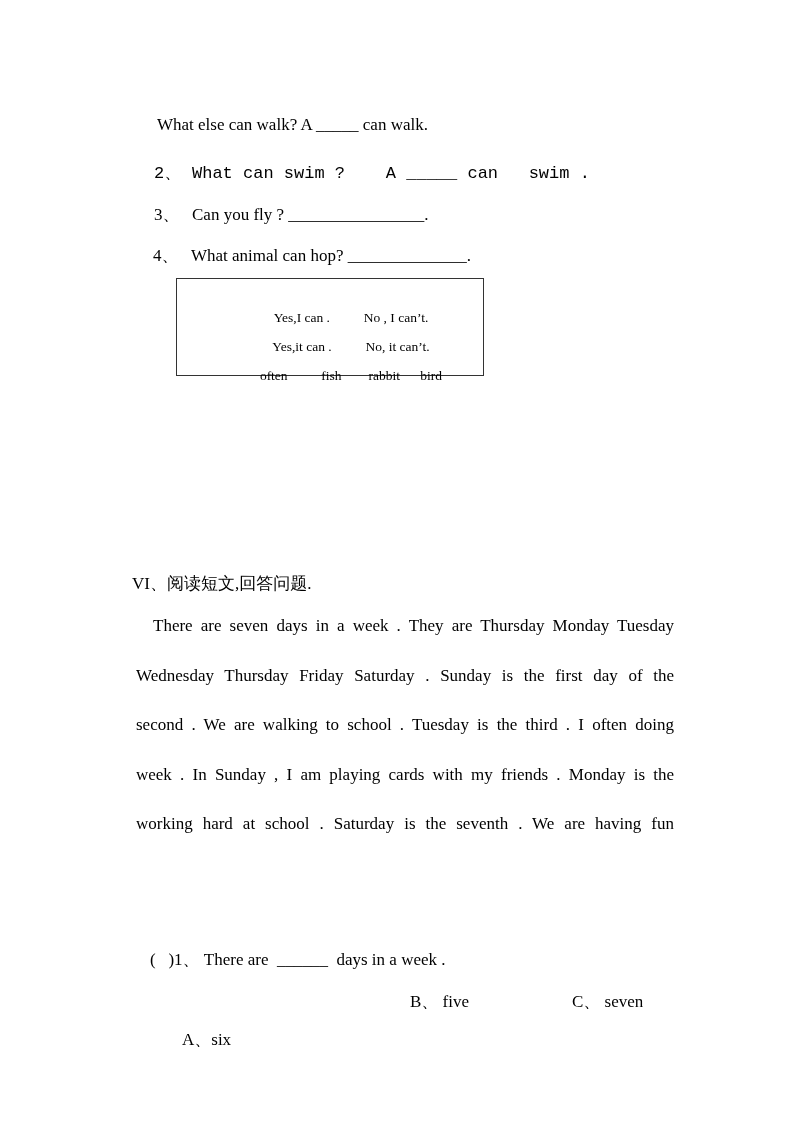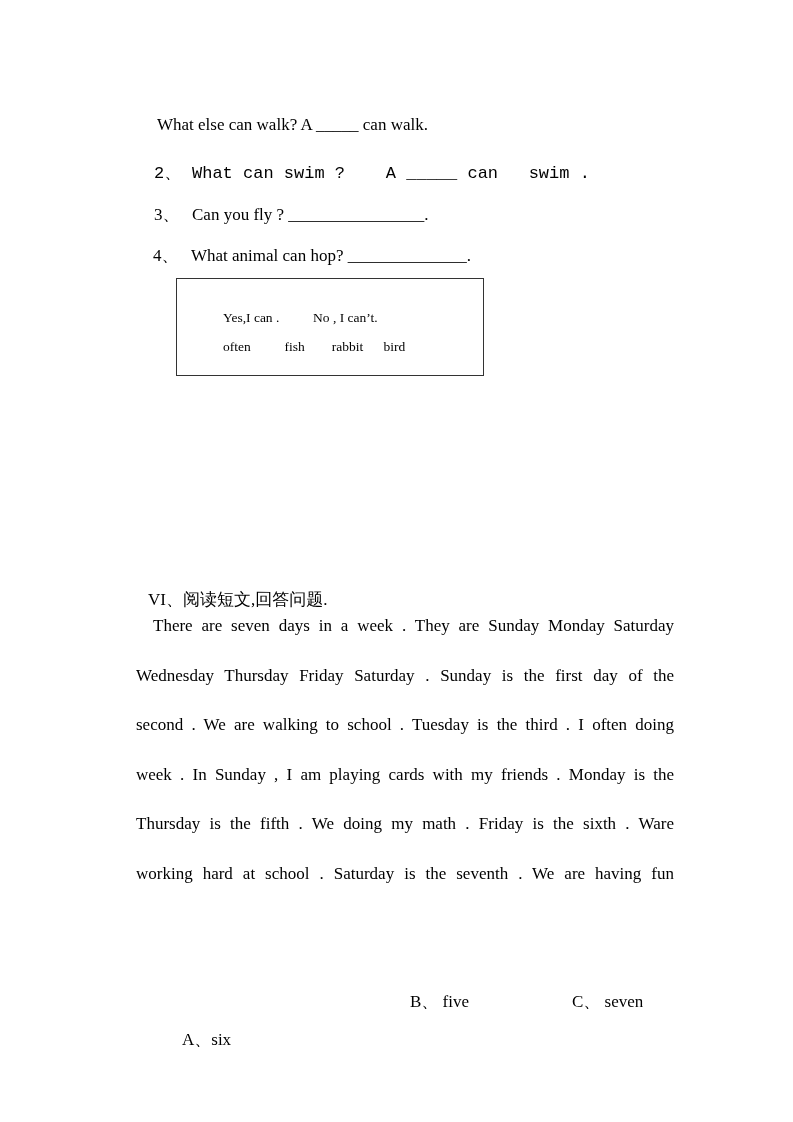--- a/index.html
+++ b/index.html
@@ -21,21 +21,21 @@
     position: absolute;
     left: 168px;
     top: 270px;
     width: 308px;
     height: 98px;
     border: 1px solid #333333;
     padding: 24px 0 0 42px;
     font-size: 13.5px;
     line-height: 21px;
   }
-  .box-line { white-space: pre; }
+  .box-line { white-space: pre; text-align: center; }
   .passage {
     position: absolute;
     left: 120px;
     top: 589px;
     width: 554px;
     line-height: 41.5px;
   }
   .pline {
     text-align: justify;
     text-align-last: justify;
@@ -56,32 +56,33 @@
   </div>
   <div class="abs" style="left:138px; top:187px;">
     <span class="qnum">3、</span><span class="pre">Can you fly ? ________________.</span>
   </div>
   <div class="abs" style="left:137px; top:228px;">
     <span class="qnum">4、</span><span class="pre">What animal can hop? ______________.</span>
   </div>
 
   <div class="answer-box">
     <div class="box-line">Yes,I can .          No , I can’t.</div>
+    <div class="box-line">Yes,it can .          No, it can’t.</div>
     <div class="box-line">often          fish        rabbit      bird</div>
   </div>
 
-  <div class="abs" style="left:120px; top:576px;margin-left:16px;">VI、阅读短文,回答问题.</div>
+  <div class="abs" style="left:120px; top:560px;">VI、阅读短文,回答问题.</div>
 
   <div class="passage">
-    <div class="pline first">There are seven days in a week . They are Sunday Monday Saturday</div>
+    <div class="pline first">There are seven days in a week . They are Thursday Monday Tuesday</div>
     <div class="pline">Wednesday Thursday Friday Saturday . Sunday is the first day of the</div>
     <div class="pline">second . We are walking to school . Tuesday is the third . I often doing</div>
     <div class="pline">week . In Sunday , I am playing cards with my friends . Monday is the</div>
-    <div class="pline">Thursday is the fifth . We doing my math . Friday is the sixth . Ware</div>
     <div class="pline">working hard at school . Saturday is the seventh . We are having fun</div>
   </div>
 
+  <div class="abs pre" style="left:138px; top:936px;">(   )1、 There are  ______  days in a week .</div>
 
   <div class="option" style="left:170px; top:1016px;">A、six</div>
   <div class="option" style="left:398px; top:978px;">B、 five</div>
   <div class="option" style="left:560px; top:978px;">C、 seven</div>
 
 </div>
 
 </body></html>

